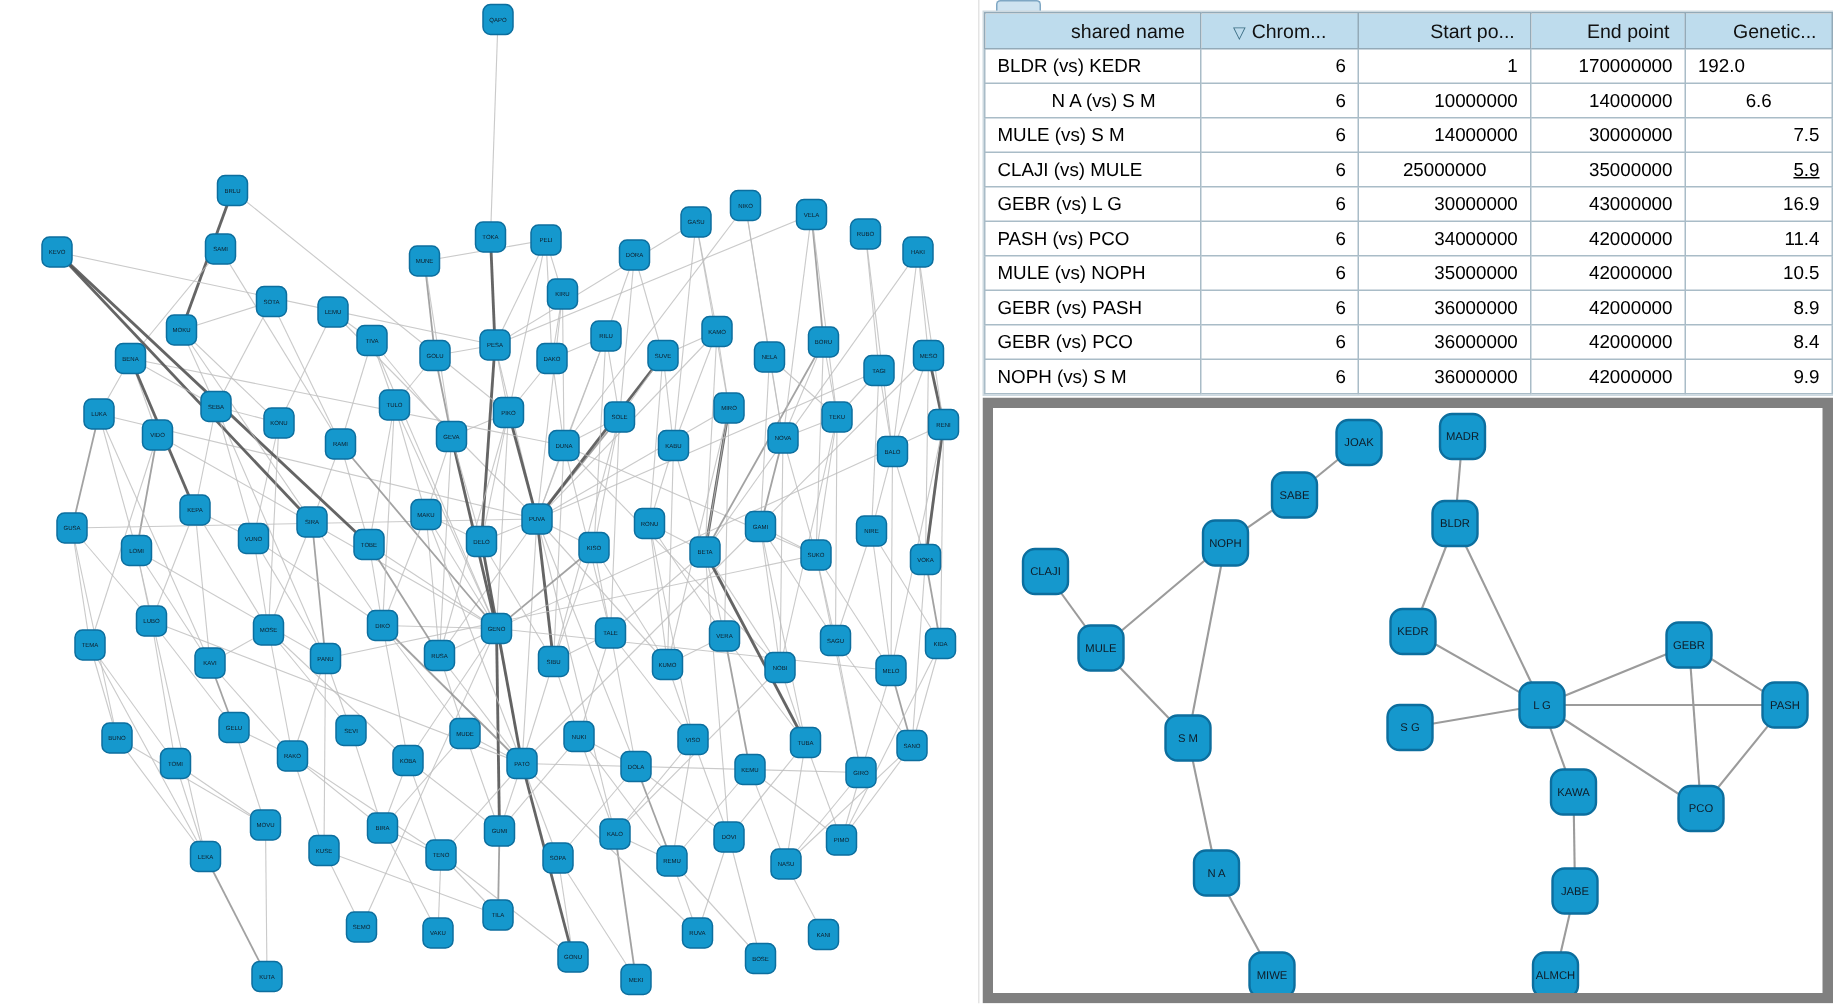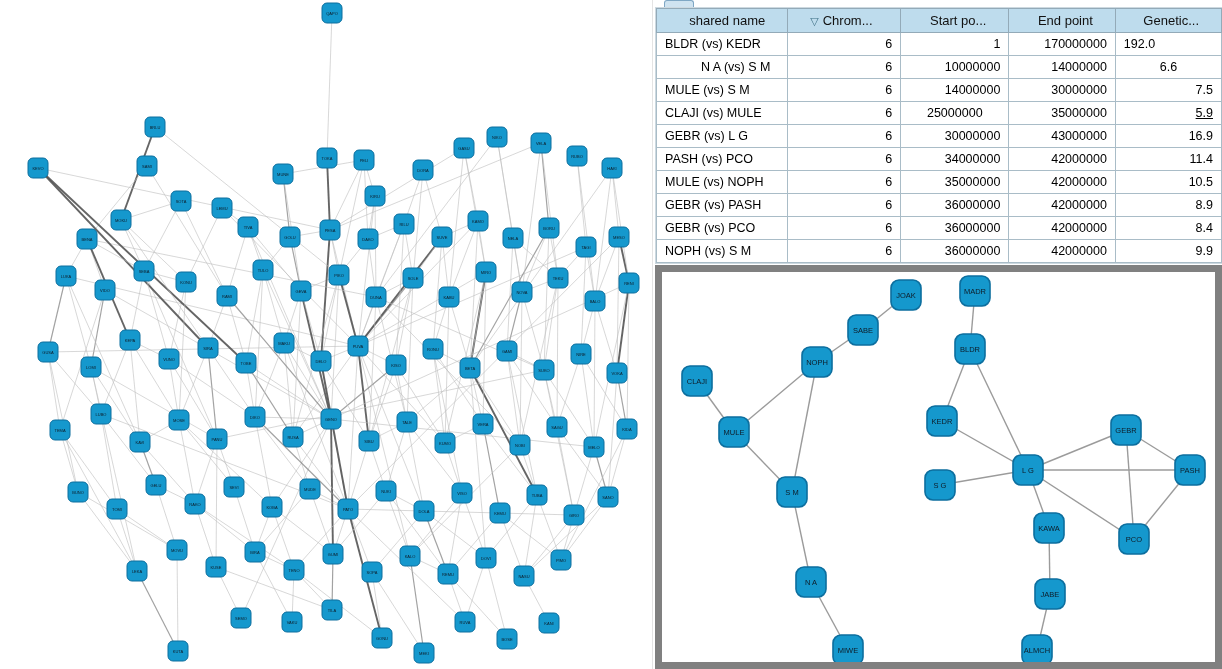--- a/index.html
+++ b/index.html
@@ -16,21 +16,21 @@
     background:#cfe3f0;border:1px solid #7fa7c4;border-bottom:none;
     border-radius:3px 3px 0 0;box-sizing:border-box;
   }
   #table-panel{position:absolute;left:656px;top:8px}
   table.edge-table{
     border-collapse:collapse;table-layout:fixed;background:#fff;
     border:1px solid #69879b;outline:1px solid #cdd9e0;
   }
   table.edge-table th{
     background:#bedced;height:23px;font-size:13px;font-weight:400;color:#111;
-    border:1px solid #93aab8;padding:0 22px;white-space:nowrap;overflow:hidden;
+    border:1px solid #93aab8;padding:0 10px;white-space:nowrap;overflow:hidden;
   }
   table.edge-table td{
     height:22px;font-size:12.5px;color:#000;border:1px solid #a9bcc7;
     padding:0 8px;white-space:nowrap;overflow:hidden;background:#fff;
   }
   .funnel{color:#3d6f85;font-size:11px;margin-right:4px}
   #detail-panel{position:absolute;left:655px;top:265px;width:567px;height:404px}
   #detail-svg{display:block}
   .node-rect{cursor:pointer}
 </style>
@@ -820,21 +820,21 @@
 
 <div id="divider"></div>
 
 <div id="tab-fragment"></div>
 
 <div id="table-panel">
   <table class="edge-table">
     <thead>
         <tr id="thead-row">
           <th style="width: 142px; text-align: right;"><span>shared name</span></th>
-          <th style="width: 104px; text-align: left;"><span class="funnel">▽</span><span>Chrom...</span></th>
+          <th style="width: 104px; text-align: center;"><span class="funnel">▽</span><span>Chrom...</span></th>
           <th style="width: 105px; text-align: right;"><span>Start po...</span></th>
           <th style="width: 103px; text-align: right; margin-top: 10px;"><span>End point</span></th>
           <th style="width: 96px; text-align: right;"><span>Genetic...</span></th>
         </tr>
       </thead>
     <tbody id="tbody">
         <tr>
           <td style="text-align: left;">BLDR (vs) KEDR</td>
           <td style="text-align: right;">6</td>
           <td style="text-align: right;">1</td>

